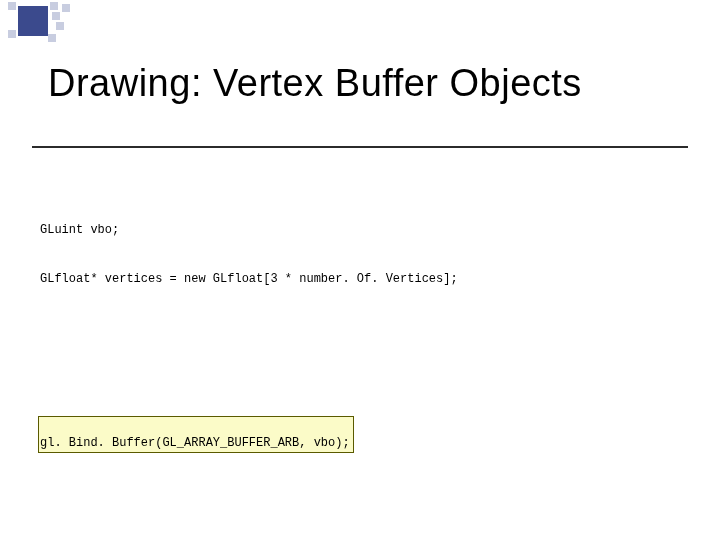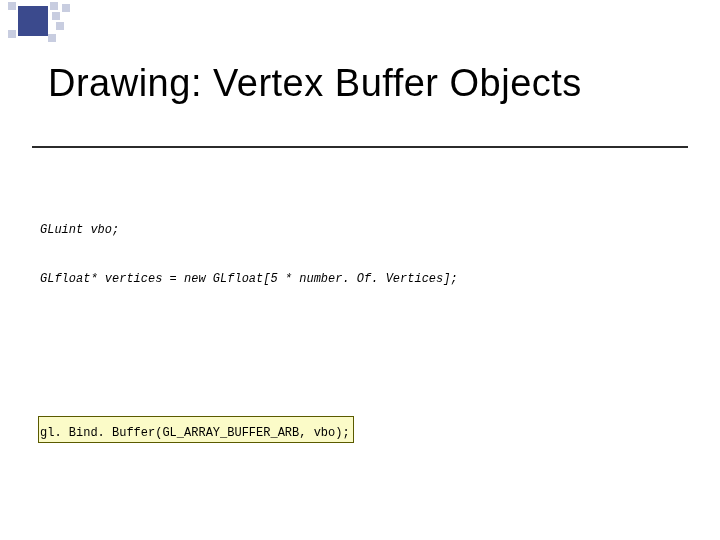--- a/index.html
+++ b/index.html
@@ -71,30 +71,29 @@
     left: 40px;
     right: 20px;
     font-family: "Courier New", Courier, monospace;
     font-size: 12px;
     line-height: 1.35;
     color: #000000;
     white-space: pre;
   }
   .code-line {
     margin: 0;
-    font-style: italic;
   }
   .block-gap {
     height: 16px;
   }
   .highlight-box {
     display: inline-block;
     border: 1px solid #5a5a00;
     background: #fbfbc8;
-    padding: 8px 3px 1px 1px;
+    padding: 18px 3px 1px 1px;
     margin-left: -2px;
     text-align: right;
   }
 </style>
 </head>
 <body>
 
 <div class="slide">
 
   <div class="corner-deco">
@@ -106,21 +105,21 @@
     <div class="small-square sq-e"></div>
     <div class="small-square sq-f"></div>
     <div class="small-square sq-g"></div>
   </div>
 
   <div class="title">Drawing:  Vertex Buffer Objects</div>
   <div class="title-underline"></div>
 
   <div class="code-area">
     <div class="code-line">GLuint vbo;</div>
-    <div class="code-line">GLfloat* vertices = new GLfloat[5 * number. Of. Vertices];</div>
+    <div class="code-line">GLfloat* vertices = new GLfloat[3 * number. Of. Vertices];</div>
     <div class="block-gap"></div>
     <div class="block-gap"></div>
     <div><span class="highlight-box">gl. Bind. Buffer(GL_ARRAY_BUFFER_ARB, vbo);</span></div>
     <div class="block-gap"></div>
     
     
     
     
     
     

